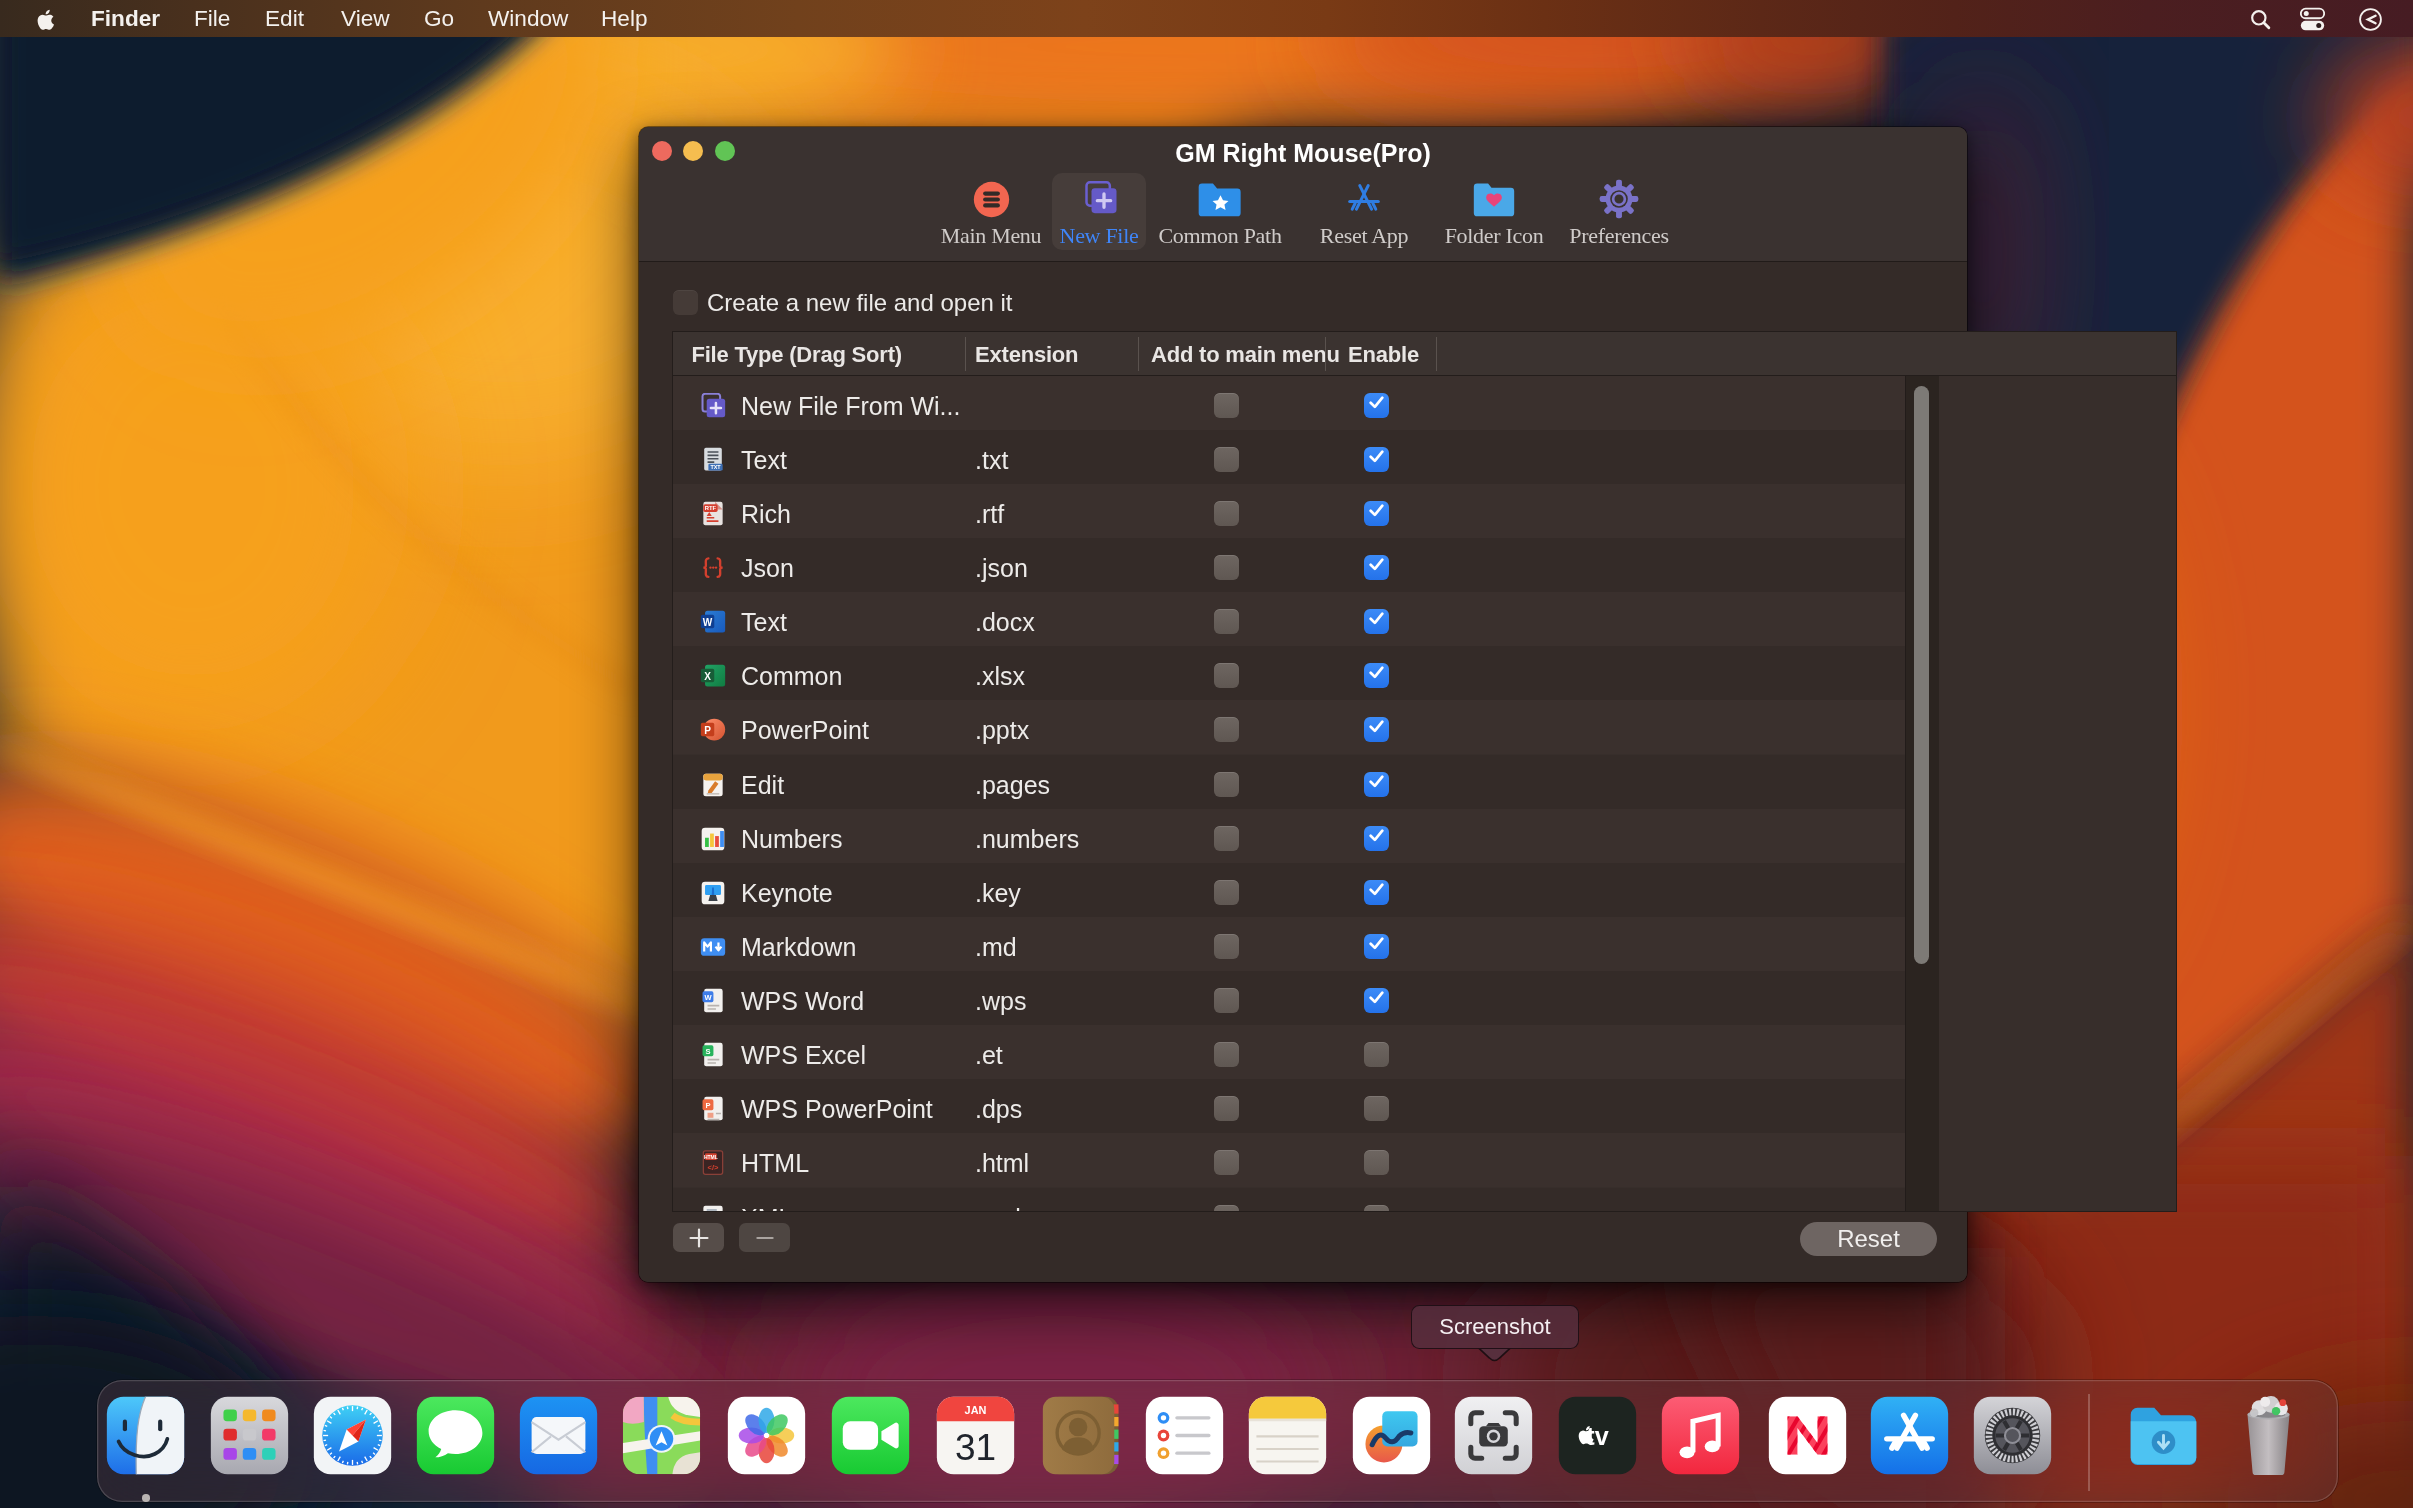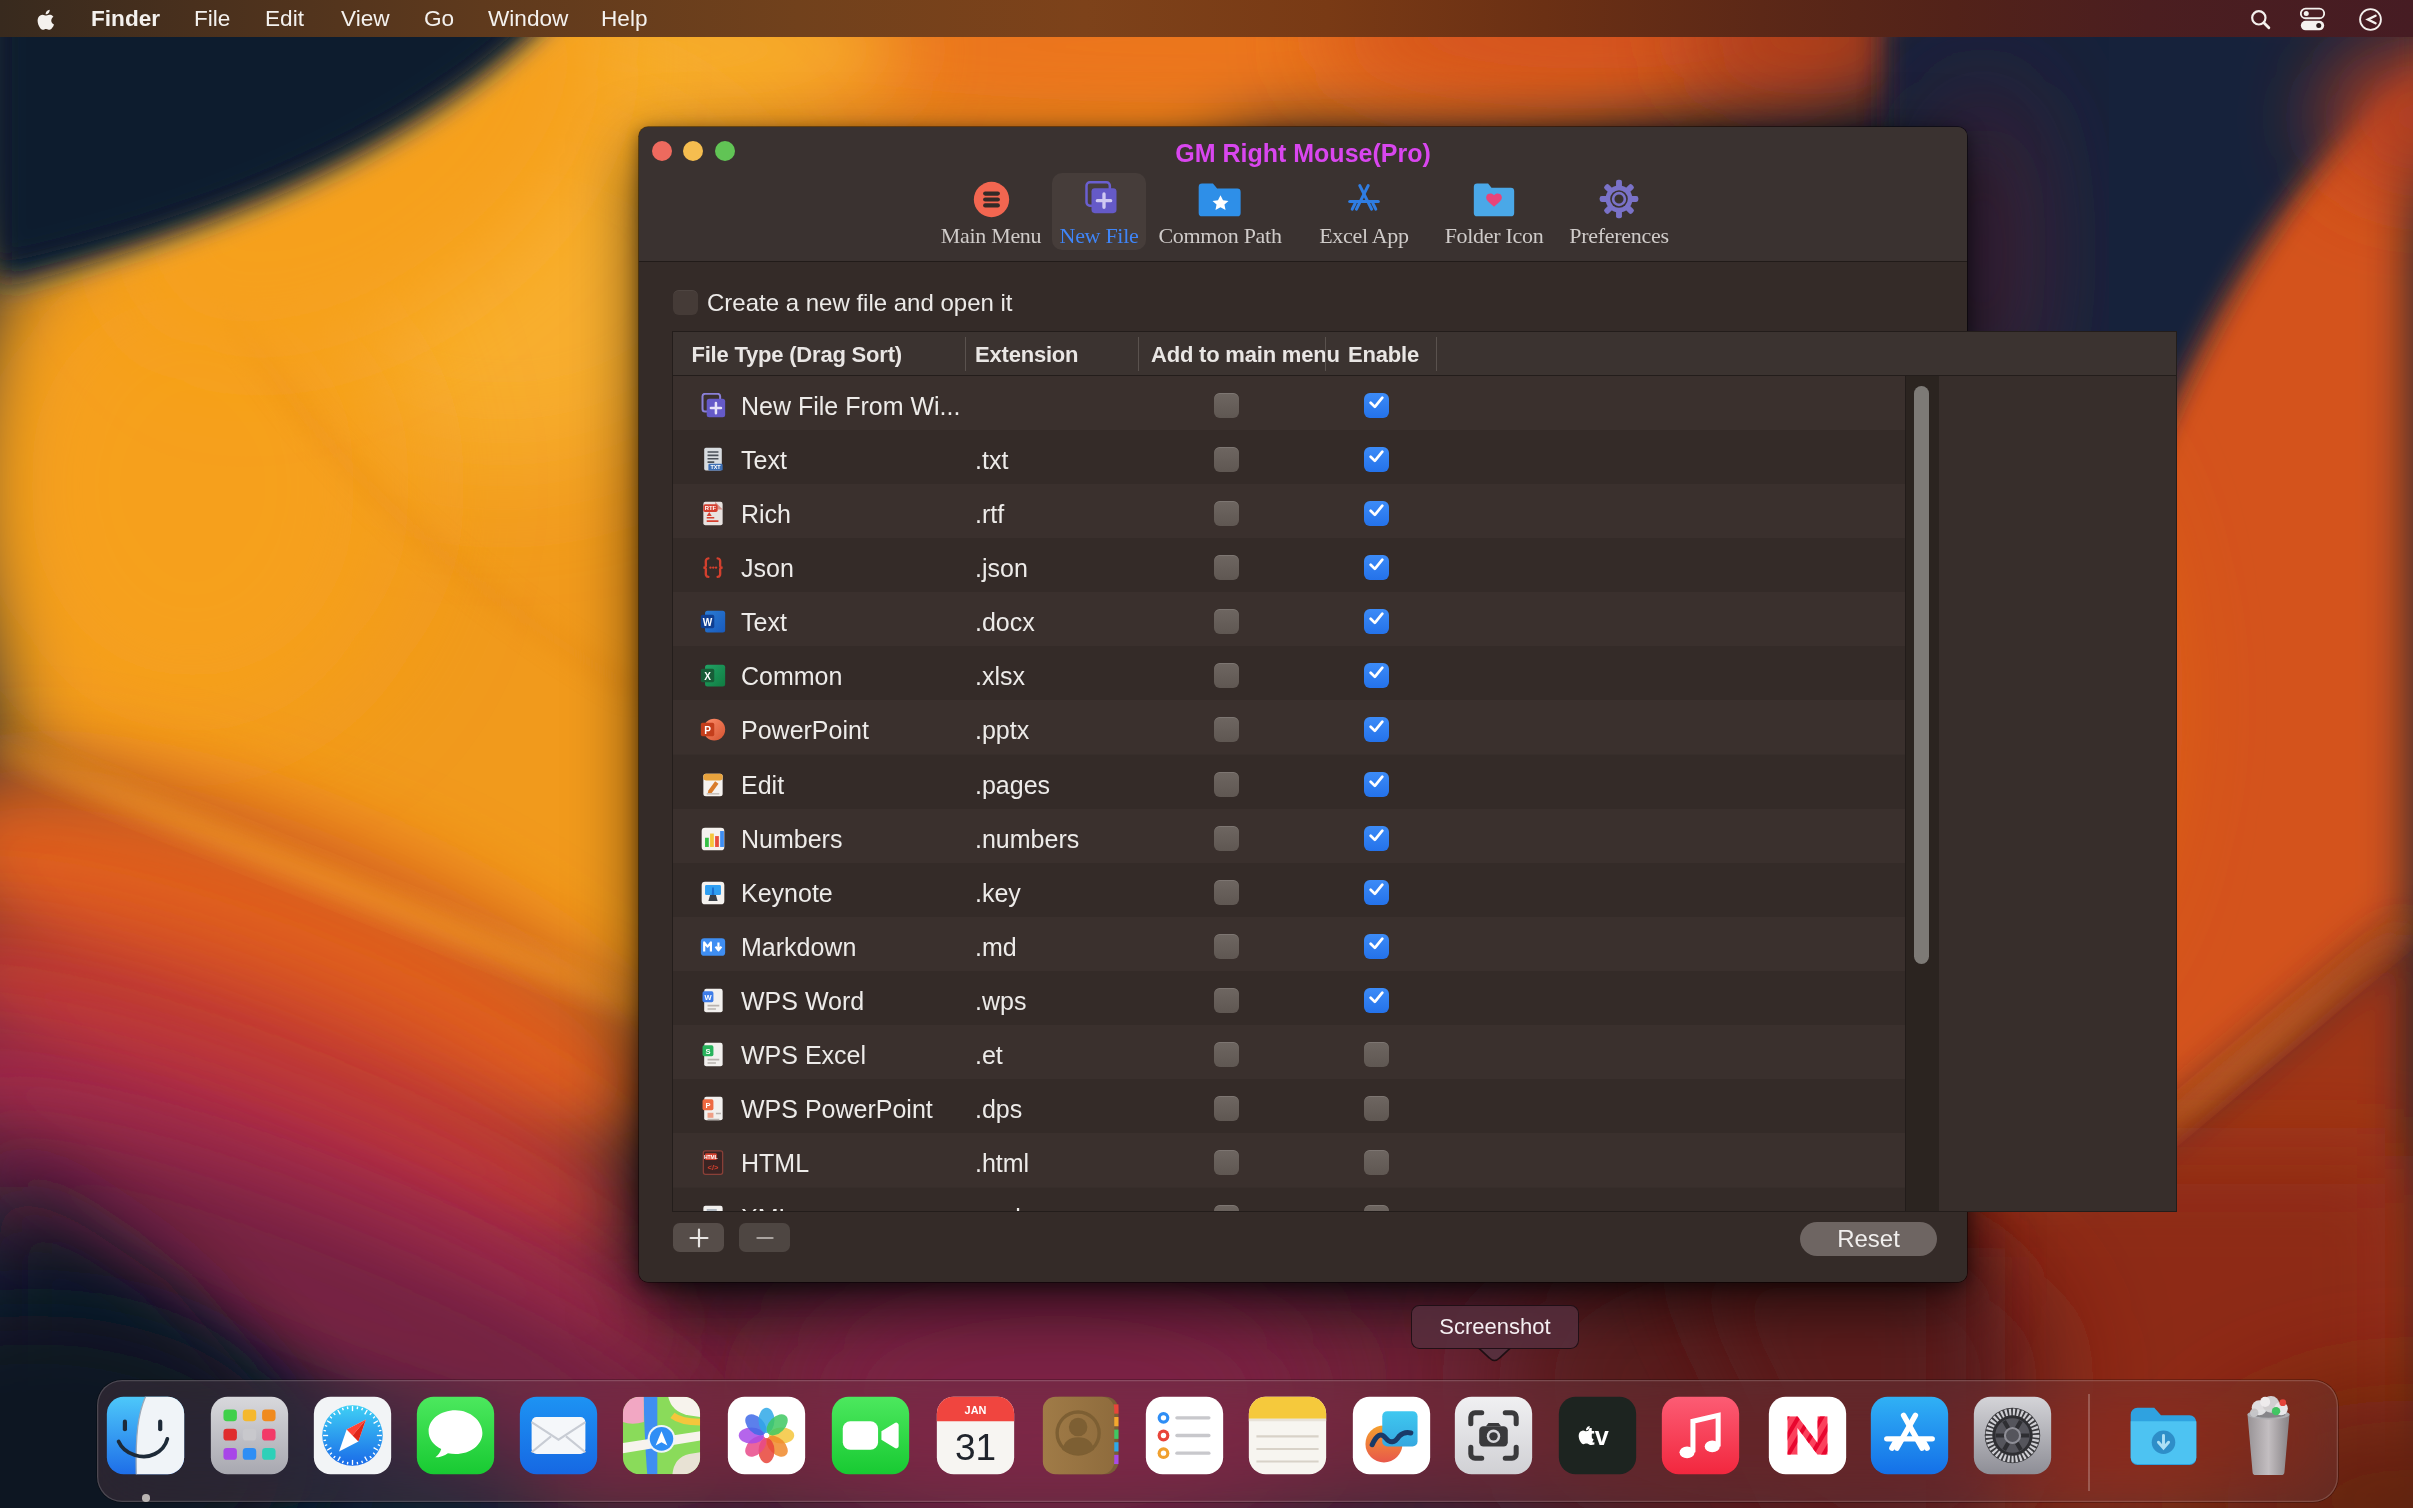--- a/index.html
+++ b/index.html
@@ -10,21 +10,21 @@
   background:linear-gradient(90deg,#382a1e 0%,#49301d 8%,#5f3a1d 20%,#71411c 33%,#7d421a 45%,#793a15 55%,#6b3014 64%,#5c2817 73%,#522219 81%,#4b1e20 89%,#461c23 100%);
   color:#f4f1ee; font-size:22.6px; }
 #menubar .mi { position:absolute; top:0; line-height:37px; white-space:nowrap; }
 
 #win { position:absolute; left:639px; top:127px; width:1328px; height:1155px; z-index:10;
   background:#342b28; border-radius:9.2px;
   box-shadow:0 25px 67px rgba(0,0,0,.62), 0 4.2px 18.4px rgba(0,0,0,.5), 0 0 0 0.8px rgba(0,0,0,.55);
 }
 #titlebar { position:absolute; left:0; top:0; width:100%; height:135px; background:#3a3230; border-radius:9.2px 9.2px 0 0; border-bottom:1.7px solid #211b19;}
 .tl { position:absolute; top:14.2px; width:20px; height:20px; border-radius:50%; }
-#title { position:absolute; top:11.7px; left:0; width:100%; text-align:center; font-weight:bold; font-size:25px; color:#d946ef; }
+#title { position:absolute; top:11.7px; left:0; width:100%; text-align:center; font-weight:bold; font-size:25px; color:#ffffff; }
 .tbitem { position:absolute; top:50px; width:184px; text-align:center; white-space:nowrap; }
 .tbitem .ich { height:44px; display:flex; align-items:center; justify-content:center; }
 .tbitem .lbl { margin-top:1.7px; font-size:22px; color:#cfcbc9; letter-spacing:-0.3px;font-family:Liberation Serif, serif; }
 #seltile { position:absolute; left:413px; top:46px; width:94px; height:77px; border-radius:10px; background:#463d3a; }
 
 #content { position:absolute; left:0; top:137px; width:100%; bottom:0; background:#342b28; border-radius:0 0 9.2px 9.2px; }
 #newfilechk { position:absolute; left:34px; top:163px; width:25px; height:25px; border-radius:5.9px; background:#453b37; box-shadow:inset 0 0.8px 0 rgba(255,255,255,.07);}
 #newfilelbl { position:absolute; left:68px; top:162px; font-size:24px; color:#eceae8; }
 
 #table { position:absolute; left:33px; top:204px; width:1505px; height:881px; background:#372e2b; border:0.8px solid #231d1b; overflow:hidden; }
@@ -193,21 +193,21 @@
           <svg width="42" height="42" viewBox="0 0 50 50">
             <g stroke="#2f7de2" stroke-width="3.6" fill="none" stroke-linecap="round">
               <path d="M16 37 L30 9"></path>
               <path d="M20 9 L34 37"></path>
               <path d="M8 28 h34"></path>
               <path d="M11 37 l3.5-7"></path>
               <path d="M39 37 l-3.5-7"></path>
             </g>
           </svg>
         </div>
-      <div class="lbl">Excel App</div>
+      <div class="lbl">Reset App</div>
     </div>
     <div class="tbitem" style="left:763px">
       <div class="ich">
           <svg width="44" height="37" viewBox="0 0 52 44">
             <path d="M2 7 a4 4 0 0 1 4-4 h13 l4 5 h23 a4 4 0 0 1 4 4 v26 a4 4 0 0 1-4 4 H6 a4 4 0 0 1-4-4 Z" fill="#4aa8e8"></path>
             <path d="M26 17 c-2.5-3-7.5-2.6-9 .8 -1.3 3 .8 5.6 3.3 7.8 l5.7 5 5.7-5 c2.5-2.2 4.6-4.8 3.3-7.8 -1.5-3.4-6.5-3.8-9-.8 Z" fill="#e8447a"></path>
           </svg>
         </div>
       <div class="lbl">Folder Icon</div>
     </div>

